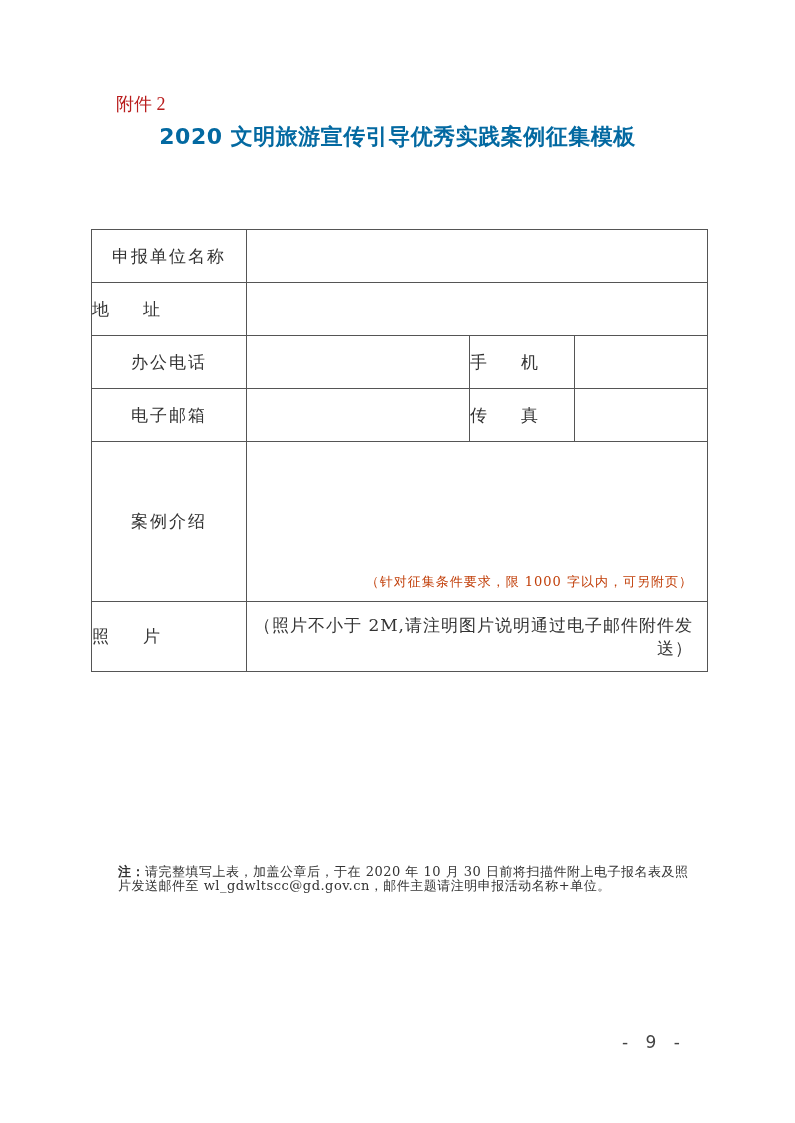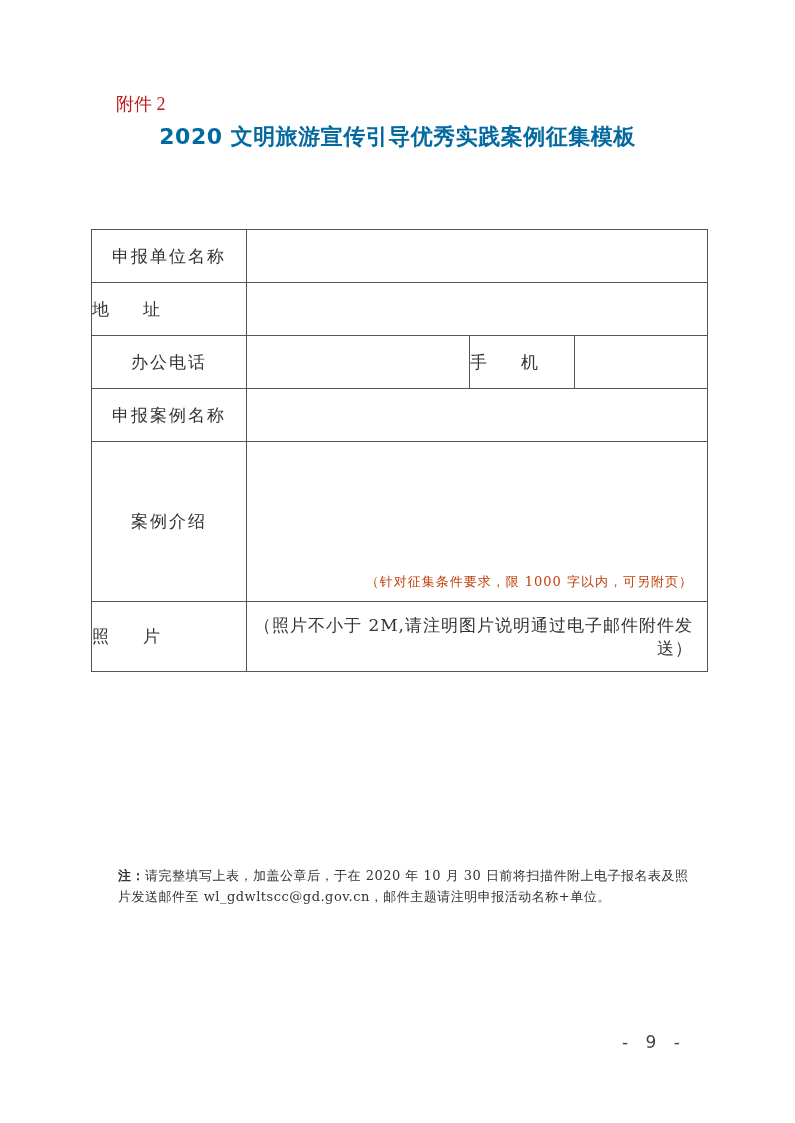--- a/index.html
+++ b/index.html
@@ -30,21 +30,21 @@
   td.lbl2 { text-align: left; }
   .note-small { font-size: 13px; color: #c2410c; letter-spacing: 1px; }
   .intro-cell { position: relative; }
   .intro-hint { position: absolute; right: 14px; bottom: 10px; }
   .photo-hint { text-align: right; padding-right: 14px !important; }
   .opinion-cell { text-align: center; }
   .opinion-sign { display: block; font-size: 17px; margin-top: 20px; letter-spacing: 1px; }
   .opinion-date { display: block; font-size: 17px; margin-top: 12px; word-spacing: 40px; }
   .footnote {
     position: absolute; left: 118px; top: 865px; width: 580px;
-    font-size: 13px; line-height: 21px; color: #333; letter-spacing: 0.5px;
+    font-size: 13px; line-height: 14px; color: #333; letter-spacing: 0.5px;
   }
   .footnote b { font-weight: bold; }
   .pageno {
     position: absolute; left: 622px; top: 1032px; font-size: 17px; color: #444;
     font-family: "DejaVu Sans", "Liberation Sans", sans-serif; letter-spacing: 6px;
   }
 </style>
 </head>
 <body>
 
@@ -67,22 +67,24 @@
     <td class="lbl2">地　　址</td>
     <td colspan="3"></td>
   </tr>
   <tr style="height:53px">
     <td class="lbl">办公电话</td>
     <td></td>
     <td class="lbl2">手　　机</td>
     <td></td>
   </tr>
   <tr style="height:53px">
-    <td class="lbl">申报案例名称</td>
-    <td colspan="3"></td>
+    <td class="lbl">电子邮箱</td>
+    <td></td>
+    <td class="lbl2">传　　真</td>
+    <td></td>
   </tr>
   <tr style="height:160px">
     <td class="lbl">案例介绍</td>
     <td colspan="3" class="intro-cell">
       <span class="note-small intro-hint">（针对征集条件要求，限 1000 字以内，可另附页）</span>
     </td>
   </tr>
   <tr style="height:70px">
     <td class="lbl2">照　　片</td>
     <td colspan="3" class="note-small photo-hint">

